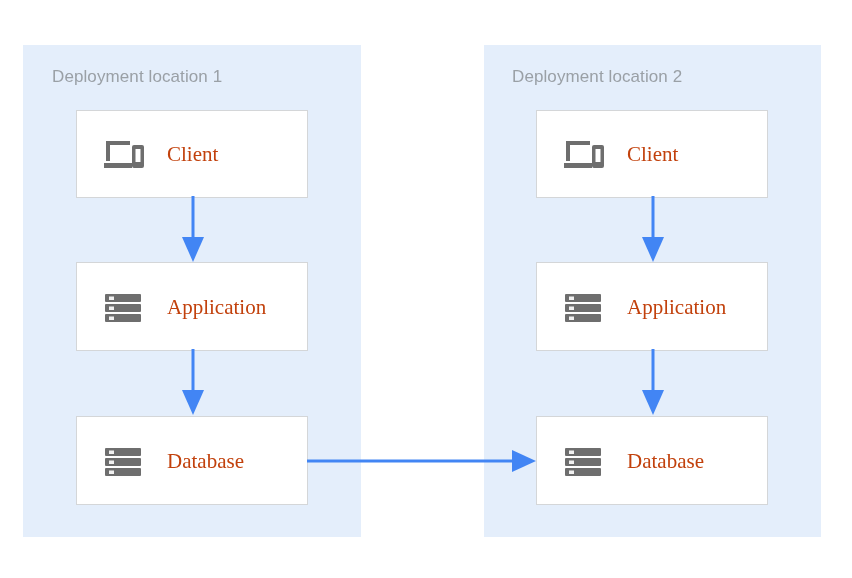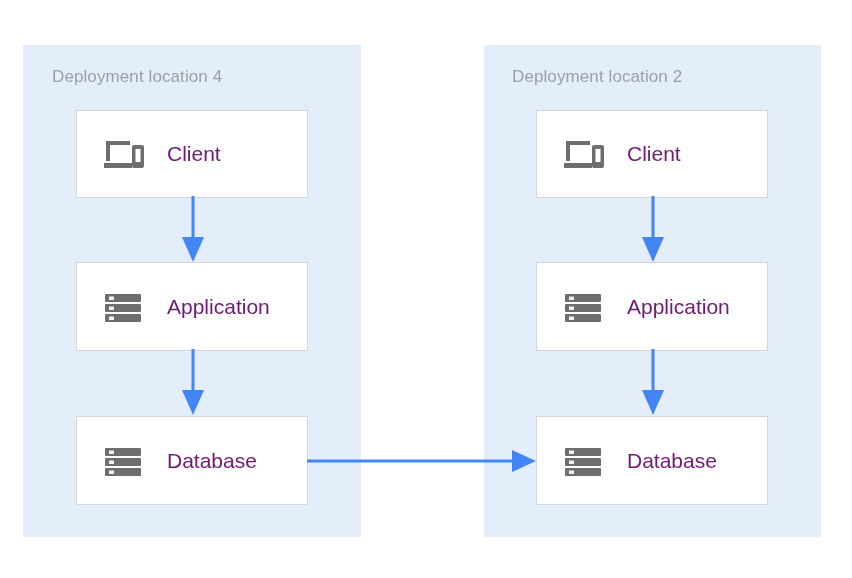--- a/index.html
+++ b/index.html
@@ -48,40 +48,41 @@
   .node-icon {
     flex: 0 0 auto;
     width: 44px;
     height: 44px;
     margin-left: 24px;
     display: block;
   }
   .node-label {
     flex: 0 0 auto;
     margin-left: 22px;
-    color: #701a75;
+    color: #c2410c;
     font-size: 21px;
     line-height: 24px;
     white-space: nowrap;
+    font-family: Liberation Serif, serif;
   }
 
   
   .edge {
     position: absolute;
     overflow: visible;
     pointer-events: none;
   }
 </style>
 </head>
 <body>
 
 <div id="diagram">
 
   <div class="zone" style="left:23px; top:45px; width:338px; height:492px;"></div>
-  <div class="zone-label" style="left:52px; top:67px;">Deployment location 4</div>
+  <div class="zone-label" style="left:52px; top:67px;">Deployment location 1</div>
 
   <div class="node" style="left:76px; top:110px; width:232px; height:88px;">
     <svg class="node-icon" viewBox="0 0 44 44" xmlns="http://www.w3.org/2000/svg">
 
       <path d="M5 9 h24 v4 H9 v16 H5 Z" fill="#6e6e6e"></path>
       <rect x="3" y="31" width="28" height="5" fill="#6e6e6e"></rect>
 
       <path d="M33 13 h8 a2 2 0 0 1 2 2 v19 a2 2 0 0 1 -2 2 h-8 a2 2 0 0 1 -2 -2 v-19 a2 2 0 0 1 2 -2 Z
                M34.5 17 h5 v13 h-5 Z" fill="#6e6e6e" fill-rule="evenodd"></path>
     </svg>

